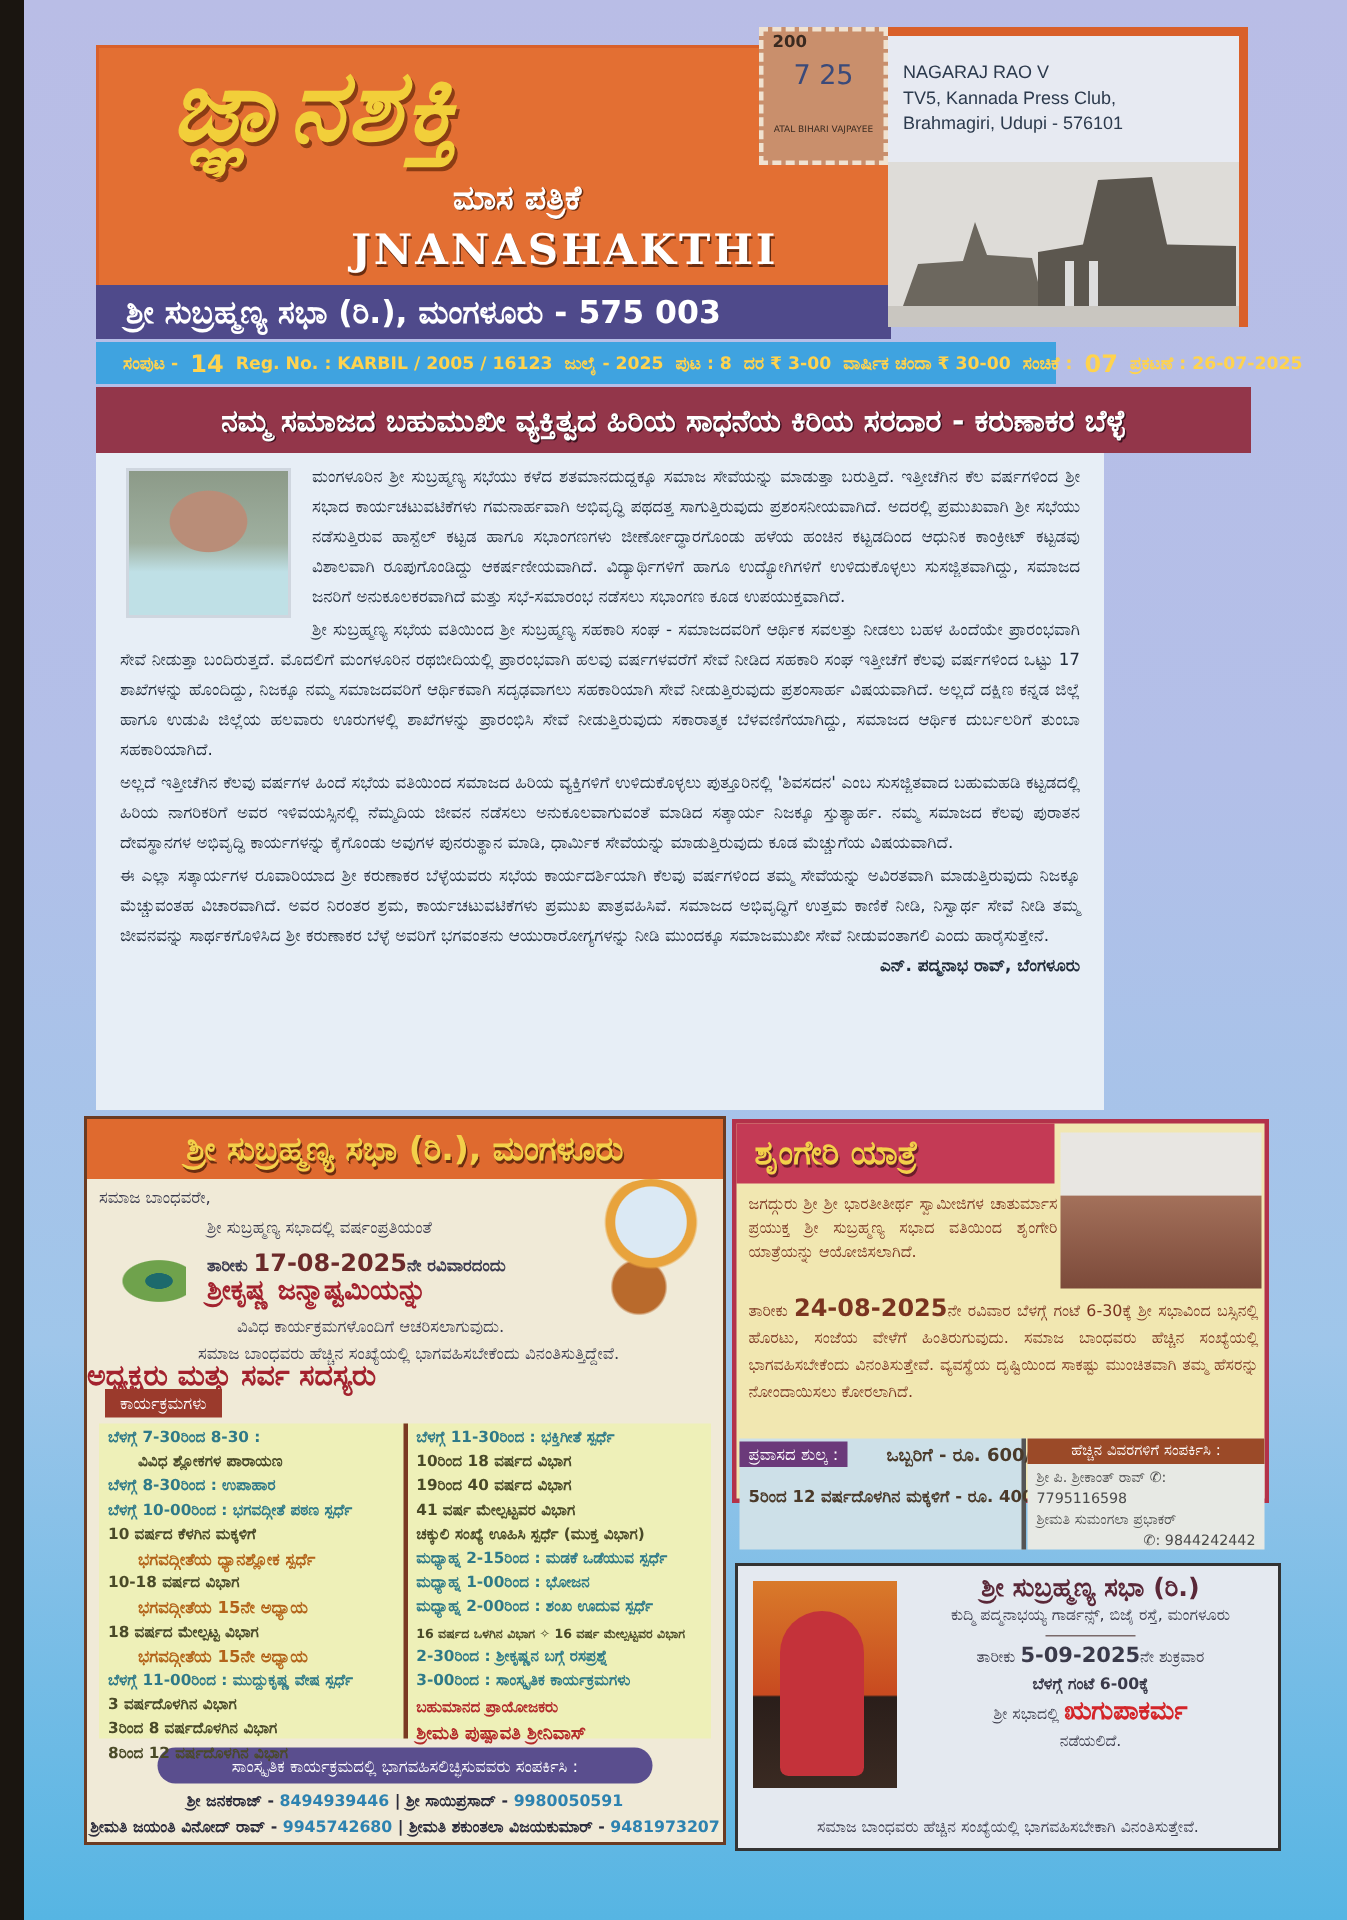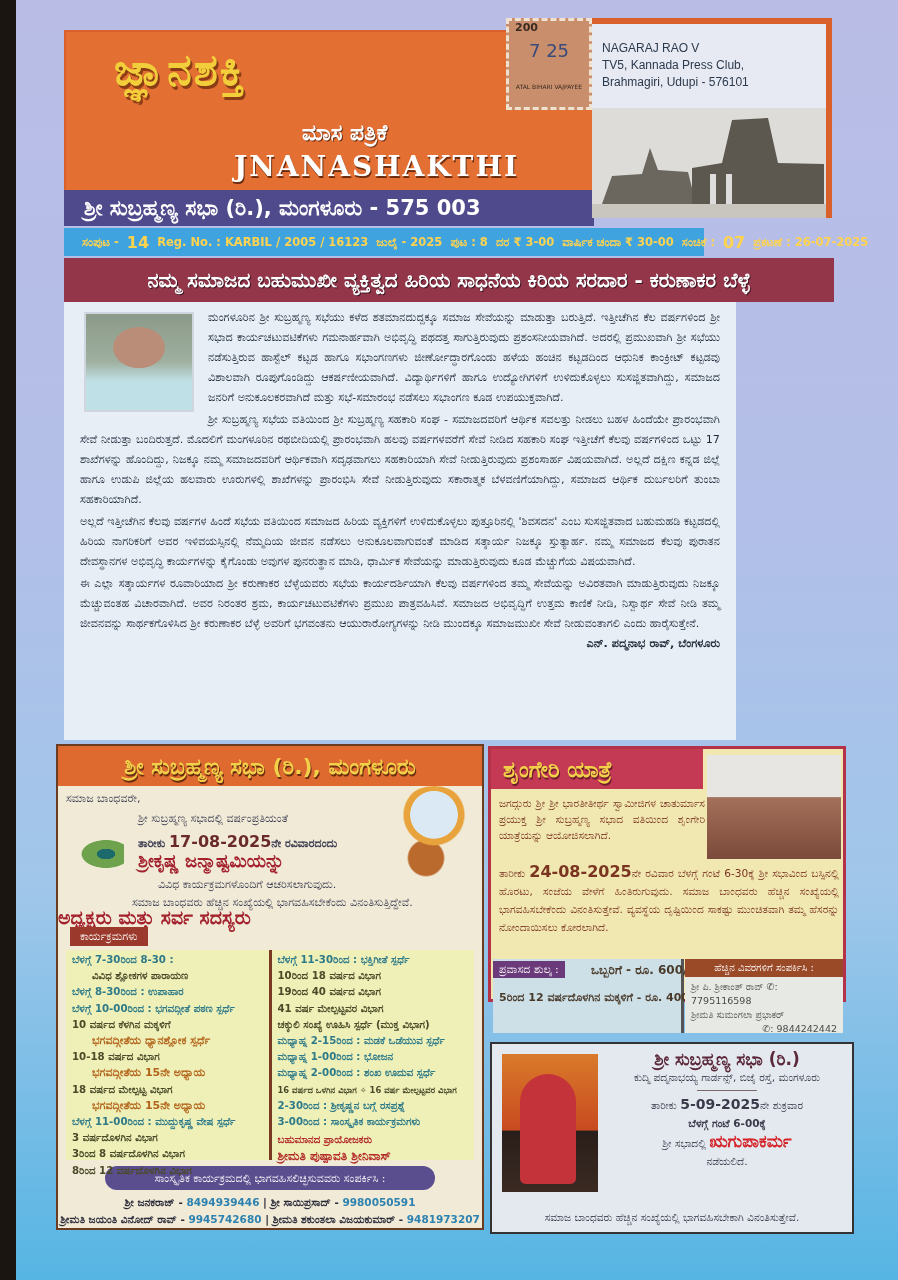--- a/index.html
+++ b/index.html
@@ -8,22 +8,22 @@
     background:#1a1510;
     font-family:"DejaVu Sans", "Liberation Sans", sans-serif;
   }
   .paper {
     position:absolute; left:16px; top:0; width:882px; height:1280px;
     background: linear-gradient(180deg,#b9bde6 0%,#b3bfe8 40%,#9fc6ea 70%,#56b5e3 100%);
   }
   .abs { position:absolute; }
   
   .mast { left:64px; top:30px; width:530px; height:160px; background:#e36f33; border:2px solid #d9602a; }
-  .logo-kn { position:absolute; left:48px; top:12px; font-size:44px; font-weight:bold; color:#f2cf3a;
-    text-shadow:2px 3px 0 #8a3c14; letter-spacing:2px; white-space:nowrap; }
+  .logo-kn { position:absolute; left:48px; top:0; font-size:66px; font-weight:bold; color:#f2cf3a;
+    text-shadow:2px 3px 0 #8a3c14; letter-spacing:2px; white-space:nowrap;font-style:italic; }
   .logo-sub { position:absolute; left:236px; top:88px; font-size:22px; font-weight:bold; color:#fff; text-shadow:1px 1px 0 #6b2d10; }
   .logo-en { position:absolute; left:168px; top:118px; font-family:"DejaVu Serif","Liberation Serif",serif; font-size:28px; font-weight:bold; color:#fff; letter-spacing:2px; text-shadow:1px 2px 0 #6b2d10; }
   .org-band { left:64px; top:190px; width:530px; height:36px; background:#4f4a8b; color:#fff; font-size:21px; font-weight:bold;
     display:flex; align-items:center; padding-left:20px; box-sizing:border-box; white-space:nowrap; }
   .address { left:592px; top:18px; width:240px; height:90px; background:#e7eaf2; border-top:6px solid #d9602a; border-right:6px solid #d9602a; padding:16px 10px 0 10px; box-sizing:border-box;
     font-family:"Liberation Sans",sans-serif; font-size:12px; color:#2c3a4d; line-height:17px; }
   .temple-box { left:592px; top:108px; width:240px; height:110px; background:#dcdbd7; border-right:6px solid #d9602a; box-sizing:border-box; overflow:hidden; }
   .stamp { left:506px; top:18px; width:86px; height:92px; background:#c98f6c; border:3px dashed #f0e2d0; box-sizing:border-box;
     font-size:11px; color:#3a2a20; text-align:center; }
   .info-band { left:64px; top:228px; width:640px; height:28px; background:#3fa3e0; color:#ffd34e; font-size:11.5px; font-weight:bold;

